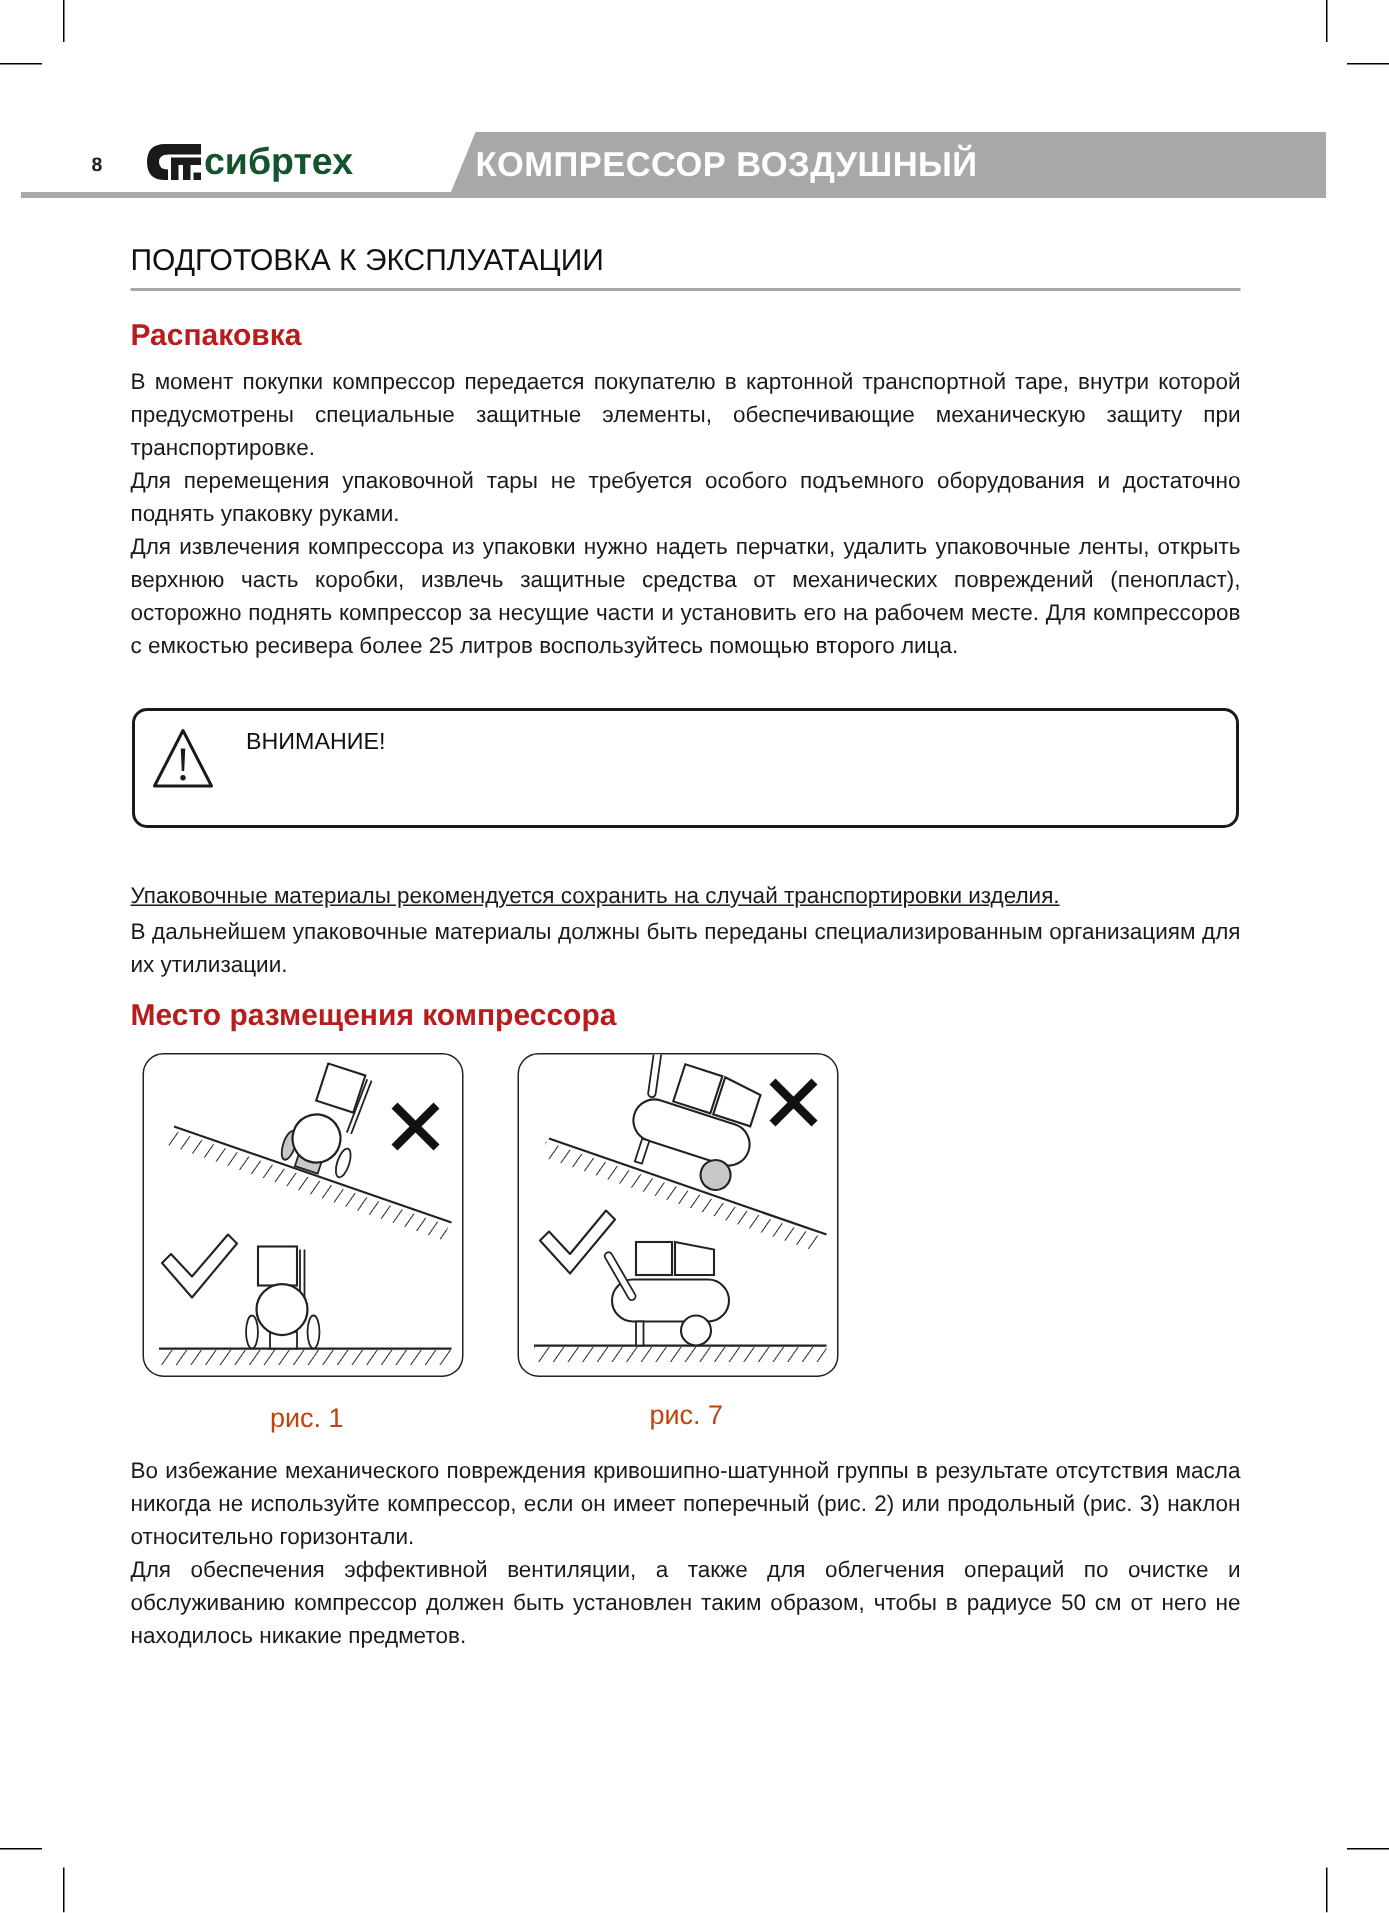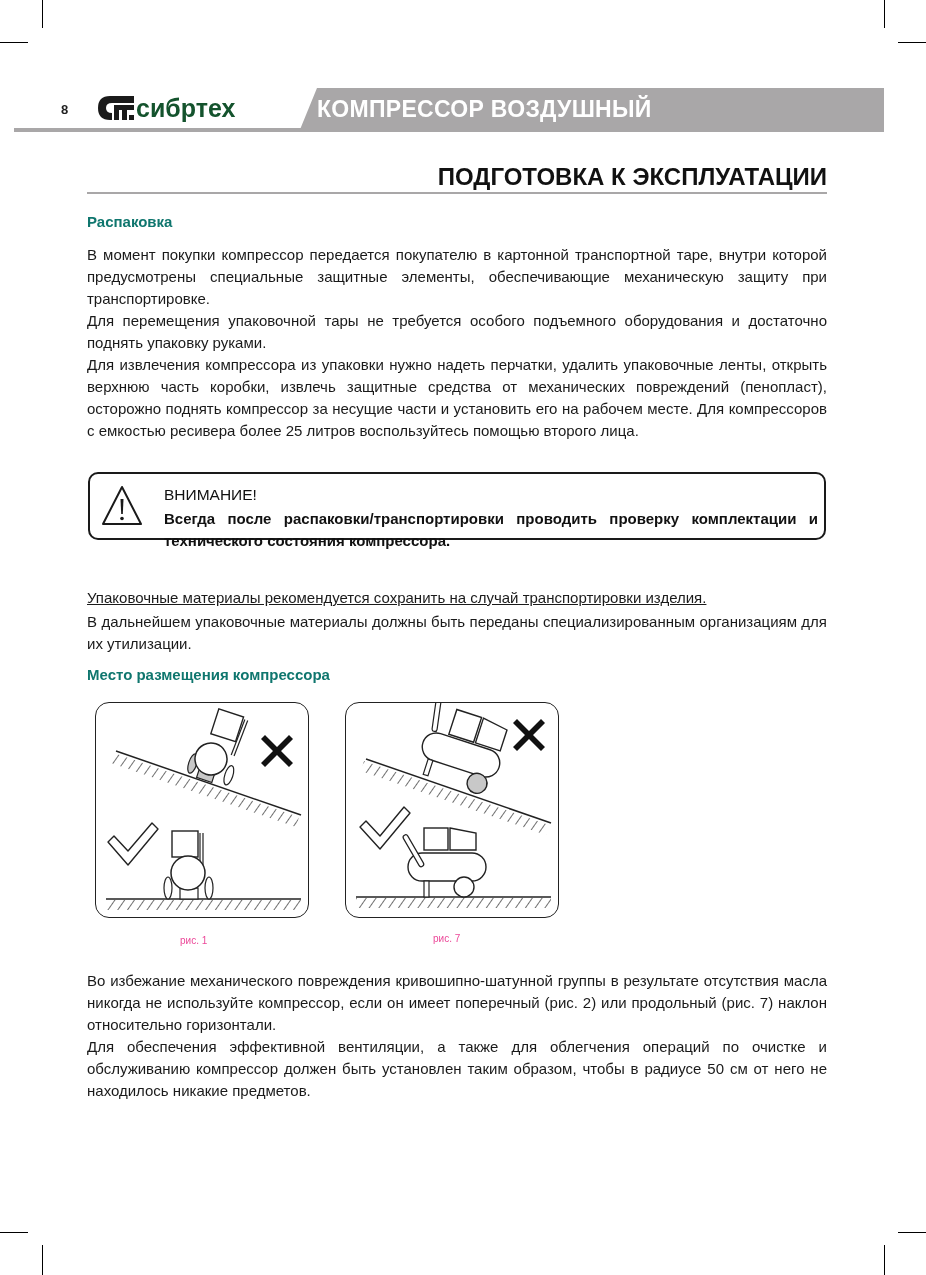--- a/index.html
+++ b/index.html
@@ -12,40 +12,40 @@
   .header { position: absolute; left: 14px; top: 88px; width: 870px; height: 44px; }
   .header-base { position: absolute; left: 0; top: 40px; width: 870px; height: 4px; background: #a9a7a8; }
   .header-tab { position: absolute; left: 285px; top: 0; width: 585px; height: 44px; background: #a9a7a8;
                 clip-path: polygon(18px 0, 100% 0, 100% 100%, 0 100%); border-top-left-radius: 14px; }
   .page-num { position: absolute; left: 47px; top: 14px; font-size: 13px; font-weight: bold; color: #222; }
   .logo { position: absolute; left: 84px; top: 4px; height: 32px; display: flex; align-items: center; }
   .logo-mark { width: 36px; height: 24px; position: relative; margin-right: 2px; }
   .logo-text { font-size: 25px; font-weight: bold; color: #14532d; letter-spacing: 0px; line-height: 1; }
   .header-title { position: absolute; left: 303px; top: 8px; font-size: 23px; font-weight: bold; color: #ffffff; letter-spacing: 0.3px; text-align: right; }
 
-  .section-title { position: absolute; left: 87px; width: 740px; top: 163px; text-align: right;
-                   font-size: 24px; font-weight: bold; color: #111; }
+  .section-title { position: absolute; left: 87px; width: 740px; top: 163px; text-align: left;
+                   font-size: 20px; font-weight: normal; color: #111; }
   .section-rule { position: absolute; left: 87px; top: 192px; width: 740px; height: 2px; background: #a9a7a8; }
 
-  .subhead { position: absolute; left: 87px; font-size: 15px; font-weight: bold; color: #0f766e; }
+  .subhead { position: absolute; left: 87px; font-size: 20px; font-weight: bold; color: #b91c1c; }
 
   .para { position: absolute; left: 87px; width: 740px; font-size: 15px; line-height: 22px;
           text-align: justify; color: #1a1a1a; }
 
-  .warn-box { position: absolute; left: 88px; top: 472px; width: 738px; height: 68px;
+  .warn-box { position: absolute; left: 88px; top: 472px; width: 738px; height: 80px;
               border: 2px solid #1a1a1a; border-radius: 10px; box-sizing: border-box; }
   .warn-icon { position: absolute; left: 10px; top: 10px; width: 44px; height: 44px; }
   .warn-title { position: absolute; left: 74px; top: 12px; font-size: 15.5px; color: #111; }
   .warn-text { position: absolute; left: 74px; top: 34px; width: 654px; font-size: 15px; line-height: 22px;
                font-weight: bold; text-align: justify; color: #111; }
 
   .figure { position: absolute; top: 702px; width: 214px; height: 216px; border: 1.5px solid #222;
             border-radius: 14px; box-sizing: border-box; }
   .figure svg { position: absolute; left: 0; top: 0; }
-  .fig-caption { position: absolute; font-size: 10px; color: #ec4899; }
+  .fig-caption { position: absolute; font-size: 18px; color: #c2410c; }
 </style>
 </head>
 <body>
 
 <div class="crop" style="left:42px;top:0;width:1px;height:28px;"></div>
 <div class="crop" style="left:0;top:42px;width:28px;height:1px;"></div>
 <div class="crop" style="left:884px;top:0;width:1px;height:28px;"></div>
 <div class="crop" style="left:898px;top:42px;width:28px;height:1px;"></div>
 <div class="crop" style="left:42px;top:1245px;width:1px;height:30px;"></div>
 <div class="crop" style="left:0;top:1232px;width:28px;height:1px;"></div>
@@ -77,21 +77,20 @@
 <p class="para" style="top:310px;margin:0;">Для перемещения упаковочной тары не требуется особого подъемного оборудования и достаточно поднять упаковку руками.</p>
 <p class="para" style="top:354px;margin:0;">Для извлечения компрессора из упаковки нужно надеть перчатки, удалить упаковочные ленты, открыть верхнюю часть коробки, извлечь защитные средства от механических повреждений (пенопласт), осторожно поднять компрессор за несущие части и установить его на рабочем месте. Для компрессоров  с емкостью ресивера более 25 литров воспользуй­тесь помощью второго лица.</p>
 
 <div class="warn-box">
   <svg class="warn-icon" width="44" height="44" viewBox="0 0 44 44">
     <path d="M22 3 L41 40 L3 40 Z" fill="none" stroke="#1a1a1a" stroke-width="2" stroke-linejoin="round"></path>
     <path d="M20.5 15 L23.5 15 L22.8 30 L21.2 30 Z" fill="#1a1a1a"></path>
     <circle cx="22" cy="34.5" r="1.8" fill="#1a1a1a"></circle>
   </svg>
   <div class="warn-title">ВНИМАНИЕ!</div>
-  <div class="warn-text">Всегда после распаковки/транспортировки проводить проверку комплекта­ции и технического состояния компрессора.</div>
 </div>
 
 <p class="para" style="top:587px;margin:0;text-decoration:underline;">Упаковочные материалы рекомендуется сохранить на случай транспортировки изделия.</p>
 <p class="para" style="top:611px;margin:0;">В дальнейшем упаковочные материалы должны быть переданы специализированным орга­низациям для их утилизации.</p>
 
 <div class="subhead" style="top:666px;">Место размещения компрессора</div>
 
 <div class="figure" style="left:95px;">
   <svg width="214" height="216" viewBox="0 0 214 216">
     <defs>
@@ -173,14 +172,14 @@
       <path d="M104 125 L130 130 L130 147 L104 147 Z" fill="#fff" stroke="#222" stroke-width="1.4"></path>
       <rect x="62" y="150" width="78" height="28" rx="14" fill="#fff" stroke="#222" stroke-width="1.4"></rect>
       <rect x="65" y="130" width="5" height="36" rx="2.5" fill="#fff" stroke="#222" stroke-width="1.2" transform="rotate(-30 67 148)"></rect>
       <rect x="78" y="178" width="5" height="16" fill="#fff" stroke="#222" stroke-width="1.2"></rect>
       <circle cx="118" cy="184" r="10" fill="#fff" stroke="#222" stroke-width="1.4"></circle>
     </g>
   </svg>
 </div>
 <div class="fig-caption" style="left:433px;top:933px;">рис. 7</div>
 
-<p class="para" style="top:970px;margin:0;">Во избежание механического повреждения кривошипно-шатунной группы в результате отсутствия масла никогда не используйте компрессор, если он имеет поперечный (рис. 2) или продольный (рис. 7) наклон относительно горизонтали.</p>
+<p class="para" style="top:970px;margin:0;">Во избежание механического повреждения кривошипно-шатунной группы в результате отсутствия масла никогда не используйте компрессор, если он имеет поперечный (рис. 2) или продольный (рис. 3) наклон относительно горизонтали.</p>
 <p class="para" style="top:1036px;margin:0;">Для обеспечения эффективной вентиляции, а также для облегчения операций по очистке и обслуживанию компрессор должен быть установлен таким образом, чтобы в радиусе 50 см от него не находилось никакие предметов.</p>
 
 </body></html>

